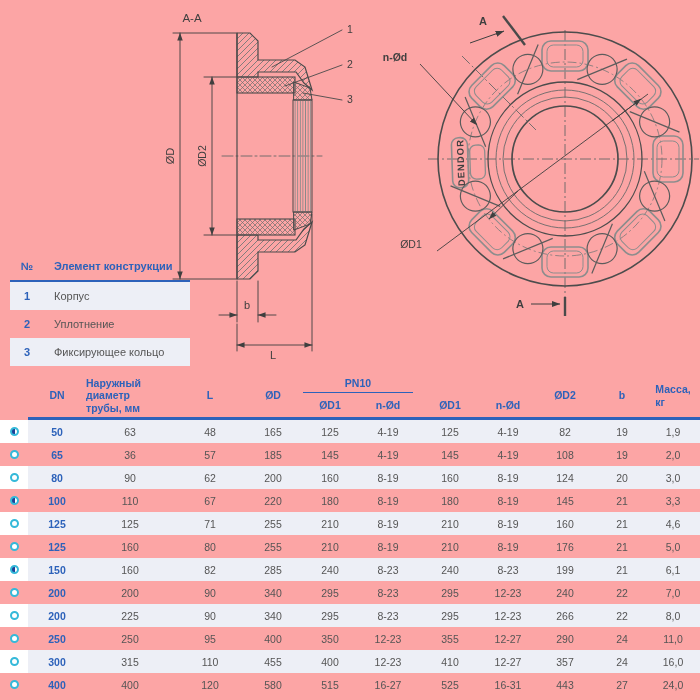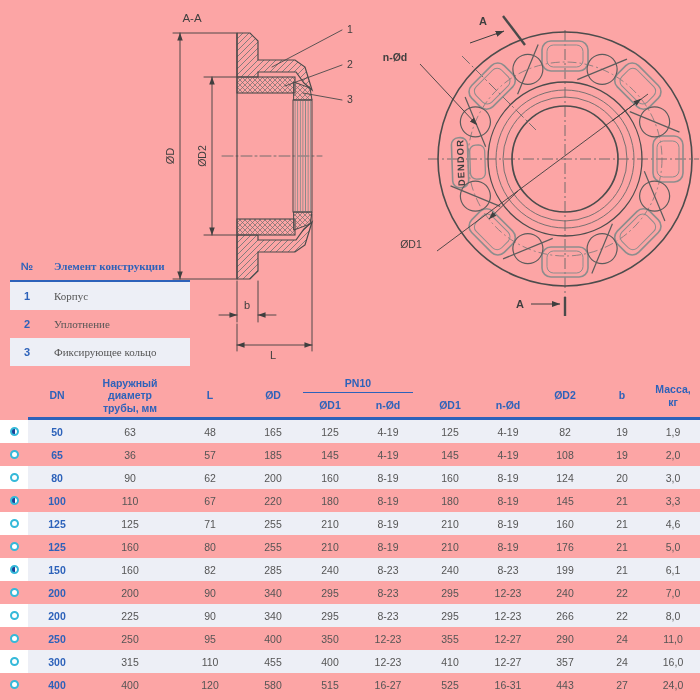--- a/index.html
+++ b/index.html
@@ -10,29 +10,29 @@
   svg text { font-family:"Liberation Sans", sans-serif; fill:#3f3f3f; }
   #drawing { position:absolute; left:0; top:0; }
 
   
   .legend { position:absolute; left:10px; top:252px; width:180px; font-size:11px; }
   .legend-header { display:flex; height:28px; align-items:center; font-weight:bold; color:#2d62ba; }
   .legend-rule { height:2px; background:#2d62ba; }
   .legend-row { display:flex; height:28px; align-items:center; color:#555; }
   .legend-row.alt { background:#edeff6; }
   .lg-num { width:34px; text-align:center; font-weight:bold; color:#2d62ba; flex:0 0 34px; }
-  .lg-label { padding-left:10px;font-family:Liberation Serif, serif; }
+  .lg-label { padding-left:10px; }
 
   
   .dims-table { position:absolute; left:0; top:374px; width:700px; }
   .grid-cols { display:grid; grid-template-columns:28px 58px 88px 72px 54px 60px 56px 68px 48px 66px 48px 54px; }
   .thead { position:relative; height:43px; color:#2d62ba; font-weight:bold; font-size:10.5px;
            display:grid; grid-template-columns:28px 58px 88px 72px 54px 60px 56px 68px 48px 66px 48px 54px;
            grid-template-rows:19px 24px; }
-  .th { display:flex; align-items:center; justify-content:center; text-align:center;
+  .th { display:flex; align-items:center; justify-content:center; text-align:left;
         grid-row:1 / 3; white-space:pre-line; line-height:1.15; }
   .th-group { grid-row:1; display:flex; align-items:center; justify-content:center;
               border-bottom:1.5px solid #2d62ba; margin:0 3px;text-align:center; }
   .th-sub { grid-row:2; display:flex; align-items:center; justify-content:center; }
   .thead-rule { position:absolute; left:28px; right:0; bottom:-2.5px; height:2.5px; background:#2d62ba; }
   .tbody { margin-top:3px; }
   .trow { height:23px; align-items:center; font-size:10.5px; color:#555; text-align:right; }
   .trow.alt { background:linear-gradient(90deg,#ffffff 28px,#edeff6 28px); }
   .td { display:flex; align-items:center; justify-content:center; }
   .td-dn { font-weight:bold; color:#2d62ba; }

